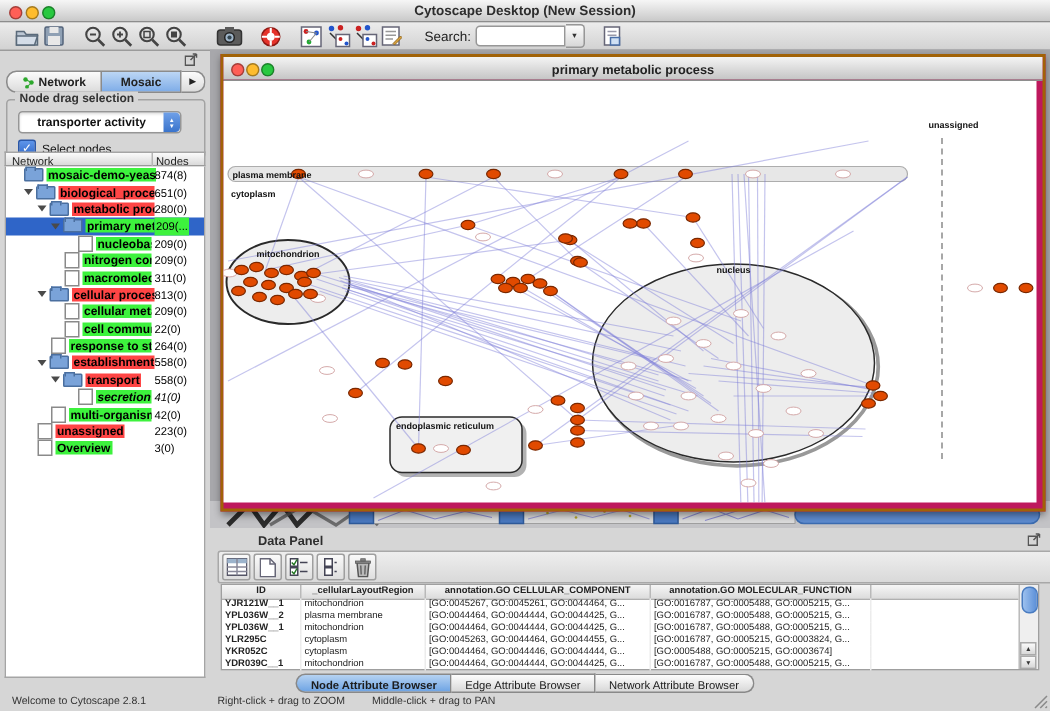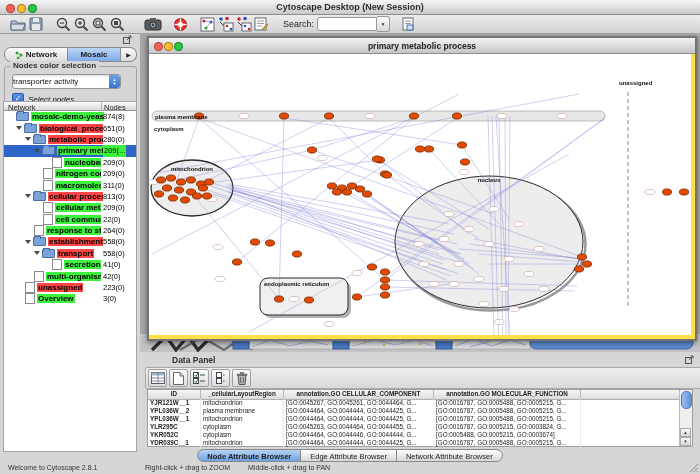--- a/index.html
+++ b/index.html
@@ -30,27 +30,27 @@
   .cp-tabs{left:4px;top:47px;width:133px;height:15px;display:flex;}
   .cptab{height:15px;box-sizing:border-box;border:1px solid #8b8b8b;display:flex;align-items:center;justify-content:center;
      font-size:8px;font-weight:bold;color:#222;background:linear-gradient(#fbfbfb,#dcdcdc);}
   .cptab.first{border-radius:7px 0 0 7px;width:64px;}
   .cptab.sel{background:linear-gradient(#bcd6f4,#7fadе8);background:linear-gradient(#bcd6f4,#7fade8);width:53px;border-left:none;}
   .cptab.arrow{width:16px;border-left:none;border-radius:0 7px 7px 0;font-size:6px;}
   .groupbox{left:4px;top:66px;width:131px;height:38px;border:1px solid #a3a3a3;border-radius:3px;}
   .grouplbl{left:10px;top:61px;background:#d6d6d6;padding:0 3px;font-size:8px;font-weight:bold;color:#333;}
   .combo{left:12px;top:74px;width:107px;height:13px;background:#fff;border:1px solid #969696;border-radius:3px;
      box-shadow:inset 0 1px 2px rgba(0,0,0,.15);display:flex;align-items:center;}
-  .combo .val{flex:1;text-align:left;font-size:8px;color:#111;}
+  .combo .val{flex:1;text-align:center;font-size:8px;color:#111;font-weight:bold;}
   .stepper{width:11px;height:13px;background:linear-gradient(#6fa0e8,#3a74cc);border-radius:0 3px 3px 0;
      display:flex;flex-direction:column;align-items:center;justify-content:center;color:#fff;font-size:4px;line-height:4px;}
   .checkrow{left:12px;top:93px;display:flex;align-items:center;}
   .checkbox{width:10px;height:10px;border-radius:2px;background:linear-gradient(#5e95ea,#2f68c9);
      border:1px solid #2a57a8;color:#fff;font-size:8px;line-height:10px;text-align:center;font-weight:bold;}
-  .checklbl{font-size:8px;color:#111;margin-left:4px;font-style:italic;}
+  .checklbl{font-size:8px;color:#111;margin-left:4px;}
   .tree-head{left:3px;top:101px;width:134px;height:10px;background:linear-gradient(#fbfbfb,#dadada);
      border:1px solid #a5a5a5;border-bottom:1px solid #999;box-sizing:border-box;font-size:7.5px;color:#222;}
   .tree-head .c1{position:absolute;left:4px;top:1px;}
   .tree-head .c2{position:absolute;left:100px;top:1px;}
   .tree-head .dv{position:absolute;left:97px;top:0;width:1px;height:9px;background:#b5b5b5;}
   .treebox{left:3px;top:111px;width:134px;height:341px;background:#fff;border:1px solid #a5a5a5;
      border-top:none;box-sizing:border-box;overflow:hidden;}
   .tree-row{position:relative;height:11.4px;display:flex;align-items:center;font-size:8px;font-weight:bold;color:#000;}
   .tree-row.sel{background:#2f65c8;}
   .tri{width:0;height:0;border-left:3.5px solid transparent;border-right:3.5px solid transparent;
@@ -60,22 +60,22 @@
   .fold:before{content:"";position:absolute;left:0;top:-2px;width:5px;height:2px;background:#7aa3d9;border:1px solid #4a6f9f;border-bottom:none;}
   .file{width:8px;height:9px;background:#fff;border:1px solid #8a8a8a;margin-right:2px;flex:0 0 auto;}
   .lbl{white-space:nowrap;overflow:hidden;padding:0 1px;}
   .lbl.g{background:#3df23d;}
   .lbl.r{background:#ff4545;}
   .nodesv{position:absolute;left:99px;top:0;height:100%;display:flex;align-items:center;
      font-weight:normal;font-size:7.5px;white-space:nowrap;}
   .sel .nodesv{background:#3df23d;padding:0 1px;}
   
   .mdi{left:140px;top:33px;width:560px;height:319px;background:#a7a7ab;}
-  .netwin{position:absolute;left:7px;top:3px;width:546px;height:301px;border:2px solid #737373;
-     background:#fde047;box-shadow:0 2px 5px rgba(0,0,0,.45);}
+  .netwin{position:absolute;left:7px;top:3px;width:546px;height:301px;border:2px solid #a16207;
+     background:#be185d;box-shadow:0 2px 5px rgba(0,0,0,.45);}
   .nettb{position:absolute;left:0;top:0;width:100%;height:15px;
      background:linear-gradient(#f4f4f4,#c5c5c5);border-bottom:1px solid #8e8e8e;}
   .nettb .t{position:absolute;left:0;right:0;top:3px;text-align:center;font-size:8.5px;font-weight:bold;color:#222;}
   .netcanvas{position:absolute;left:0;top:16px;width:542px;height:281px;background:#fff;overflow:hidden;}
   
   .dp-header{left:146px;top:355px;font-size:8.5px;font-weight:bold;color:#2e2e2e;margin-left:26px;}
   .dp-toolbar{left:145px;top:367px;width:650px;height:22px;background:linear-gradient(#eee,#d9d9d9);
      border:1px solid #a8a8a8;border-radius:2px;box-sizing:border-box;display:flex;align-items:center;}
   .dbtn{width:19px;height:18px;margin-left:2px;display:flex;align-items:center;justify-content:center;
      background:linear-gradient(#fafafa,#dedede);border:1px solid #9f9f9f;border-radius:2px;box-sizing:border-box;flex:0 0 auto;}
@@ -254,21 +254,21 @@
     </div>
     <div class="cptab sel">
       <span>Mosaic</span>
     </div>
     <div class="cptab arrow">
         <span>▶</span>
       </div>
   </div>
 
   <div class="abs groupbox"></div>
-  <span class="abs grouplbl">Nodes color selection</span>
+  <span class="abs grouplbl">Node drag selection</span>
   <div class="abs combo">
     <span class="val">transporter activity</span>
     <div class="stepper">
         <span>▲</span>
         <span>▼</span>
       </div>
   </div>
   <div class="abs checkrow">
     <div class="checkbox">✓</div>
     <span class="checklbl">Select nodes</span>
@@ -352,21 +352,21 @@
           <span class="fold"></span>
           <span class="lbl r" style="max-width: 53px;">establishment of lo</span>
           <span class="nodesv">558(0)</span>
         </div>
         <div class="tree-row" style="padding-left: 30px;">
           <span class="tri"></span>
           <span class="fold"></span>
           <span class="lbl r" style="max-width: 44px;">transport</span>
           <span class="nodesv">558(0)</span>
         </div>
-        <div class="tree-row" style="padding-left: 39px;">
+        <div class="tree-row" style="padding-left: 39px; font-style: italic;">
           <span class="trisp"></span>
           <span class="file"></span>
           <span class="lbl g" style="max-width: 35px;">secretion</span>
           <span class="nodesv">41(0)</span>
         </div>
         <div class="tree-row" style="padding-left: 21px;">
           <span class="trisp"></span>
           <span class="file"></span>
           <span class="lbl g" style="max-width: 53px;">multi-organism pro</span>
           <span class="nodesv">42(0)</span>

